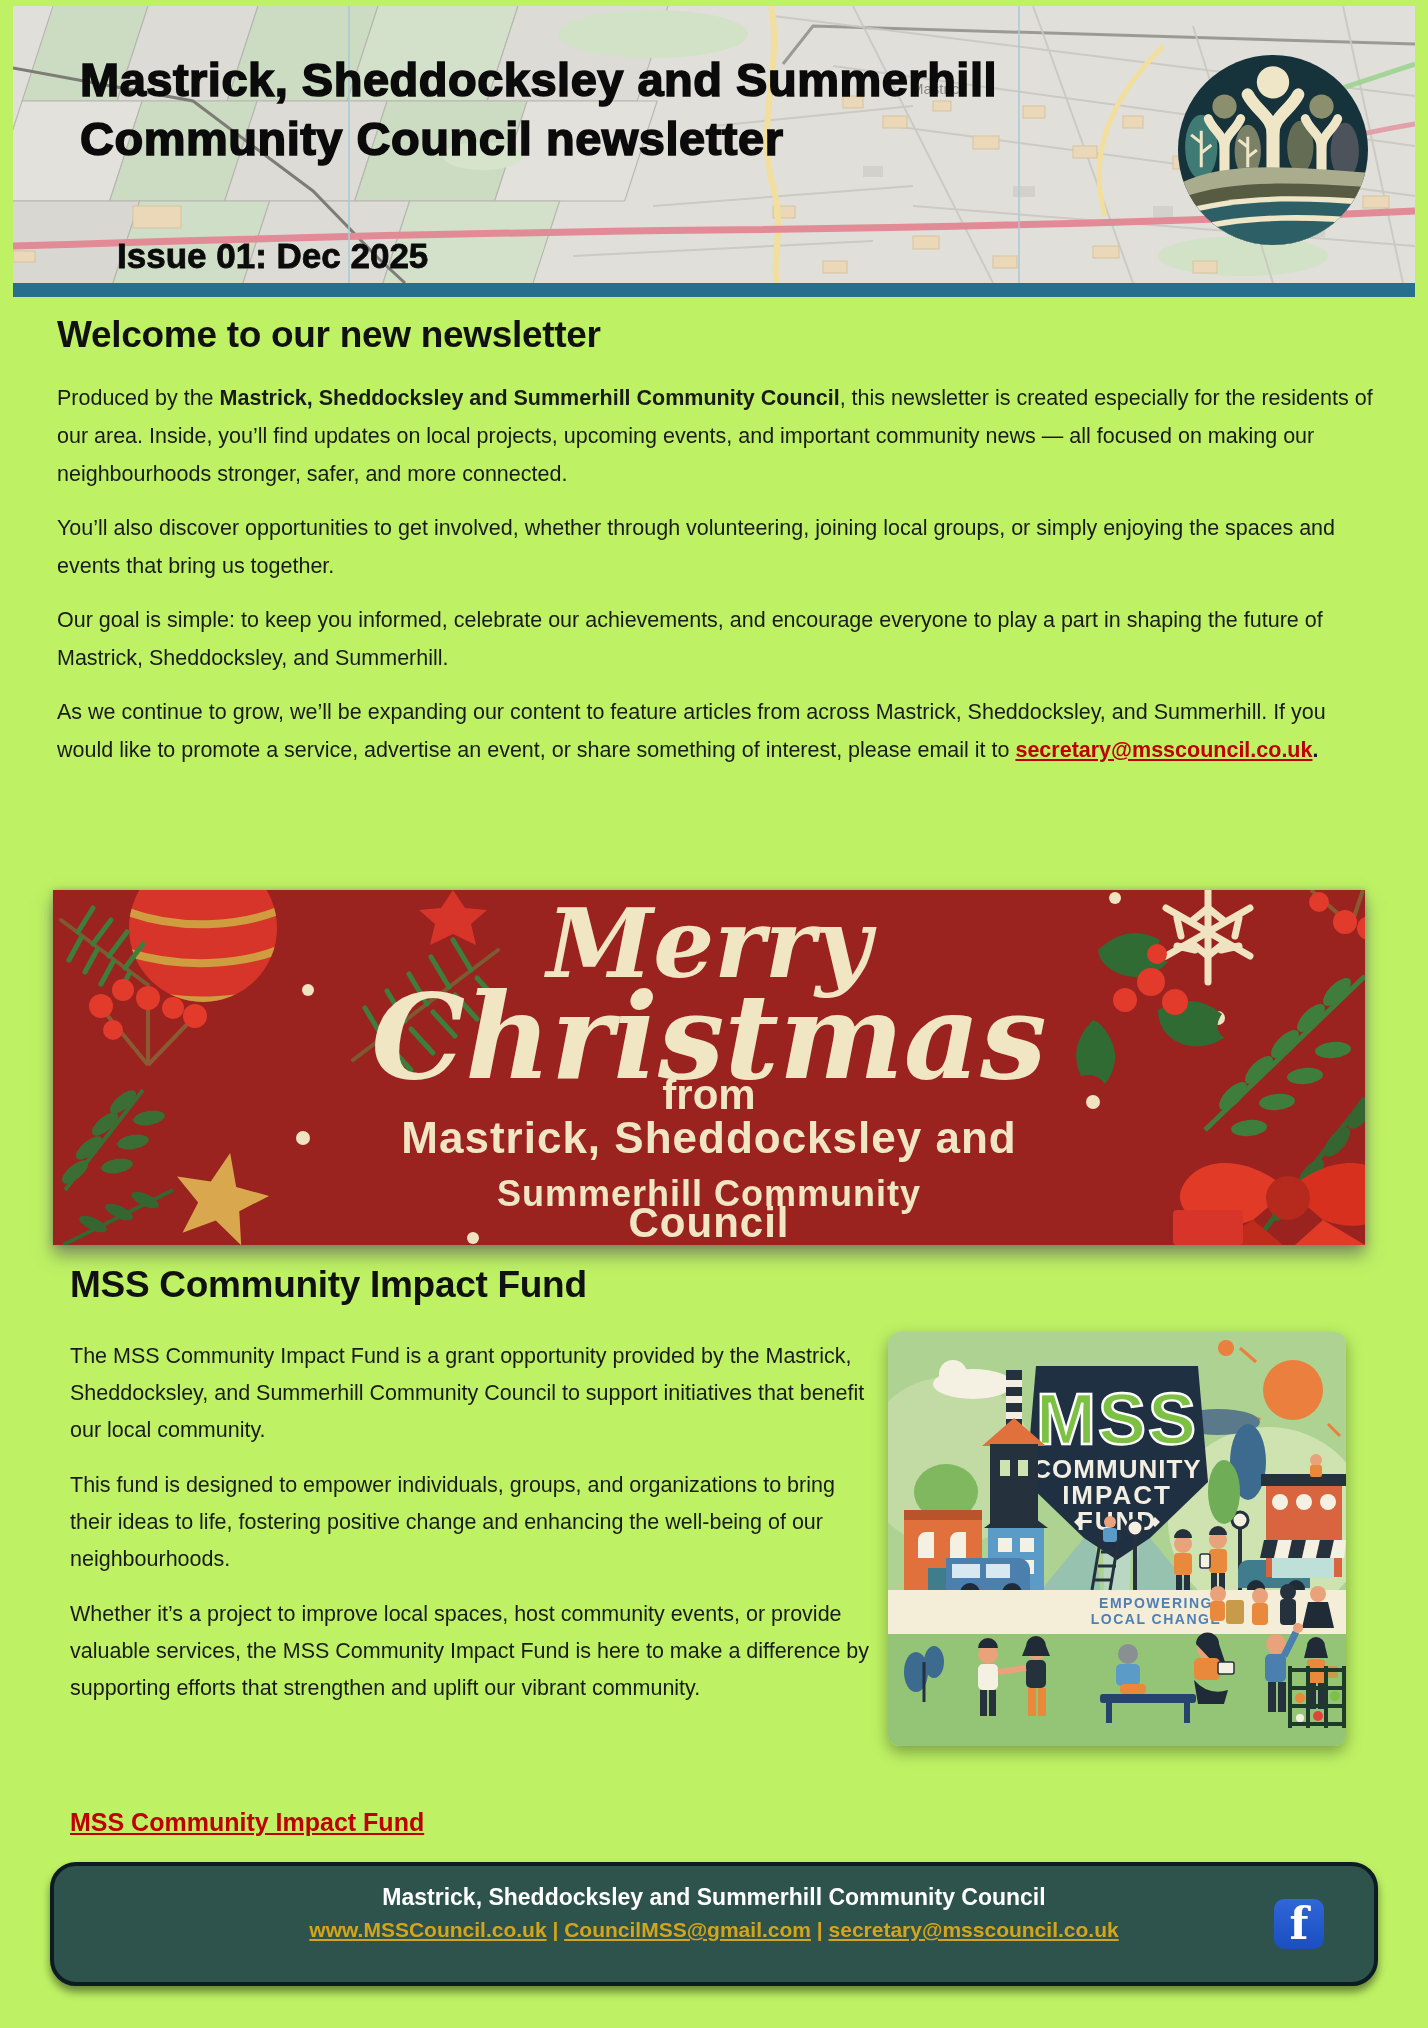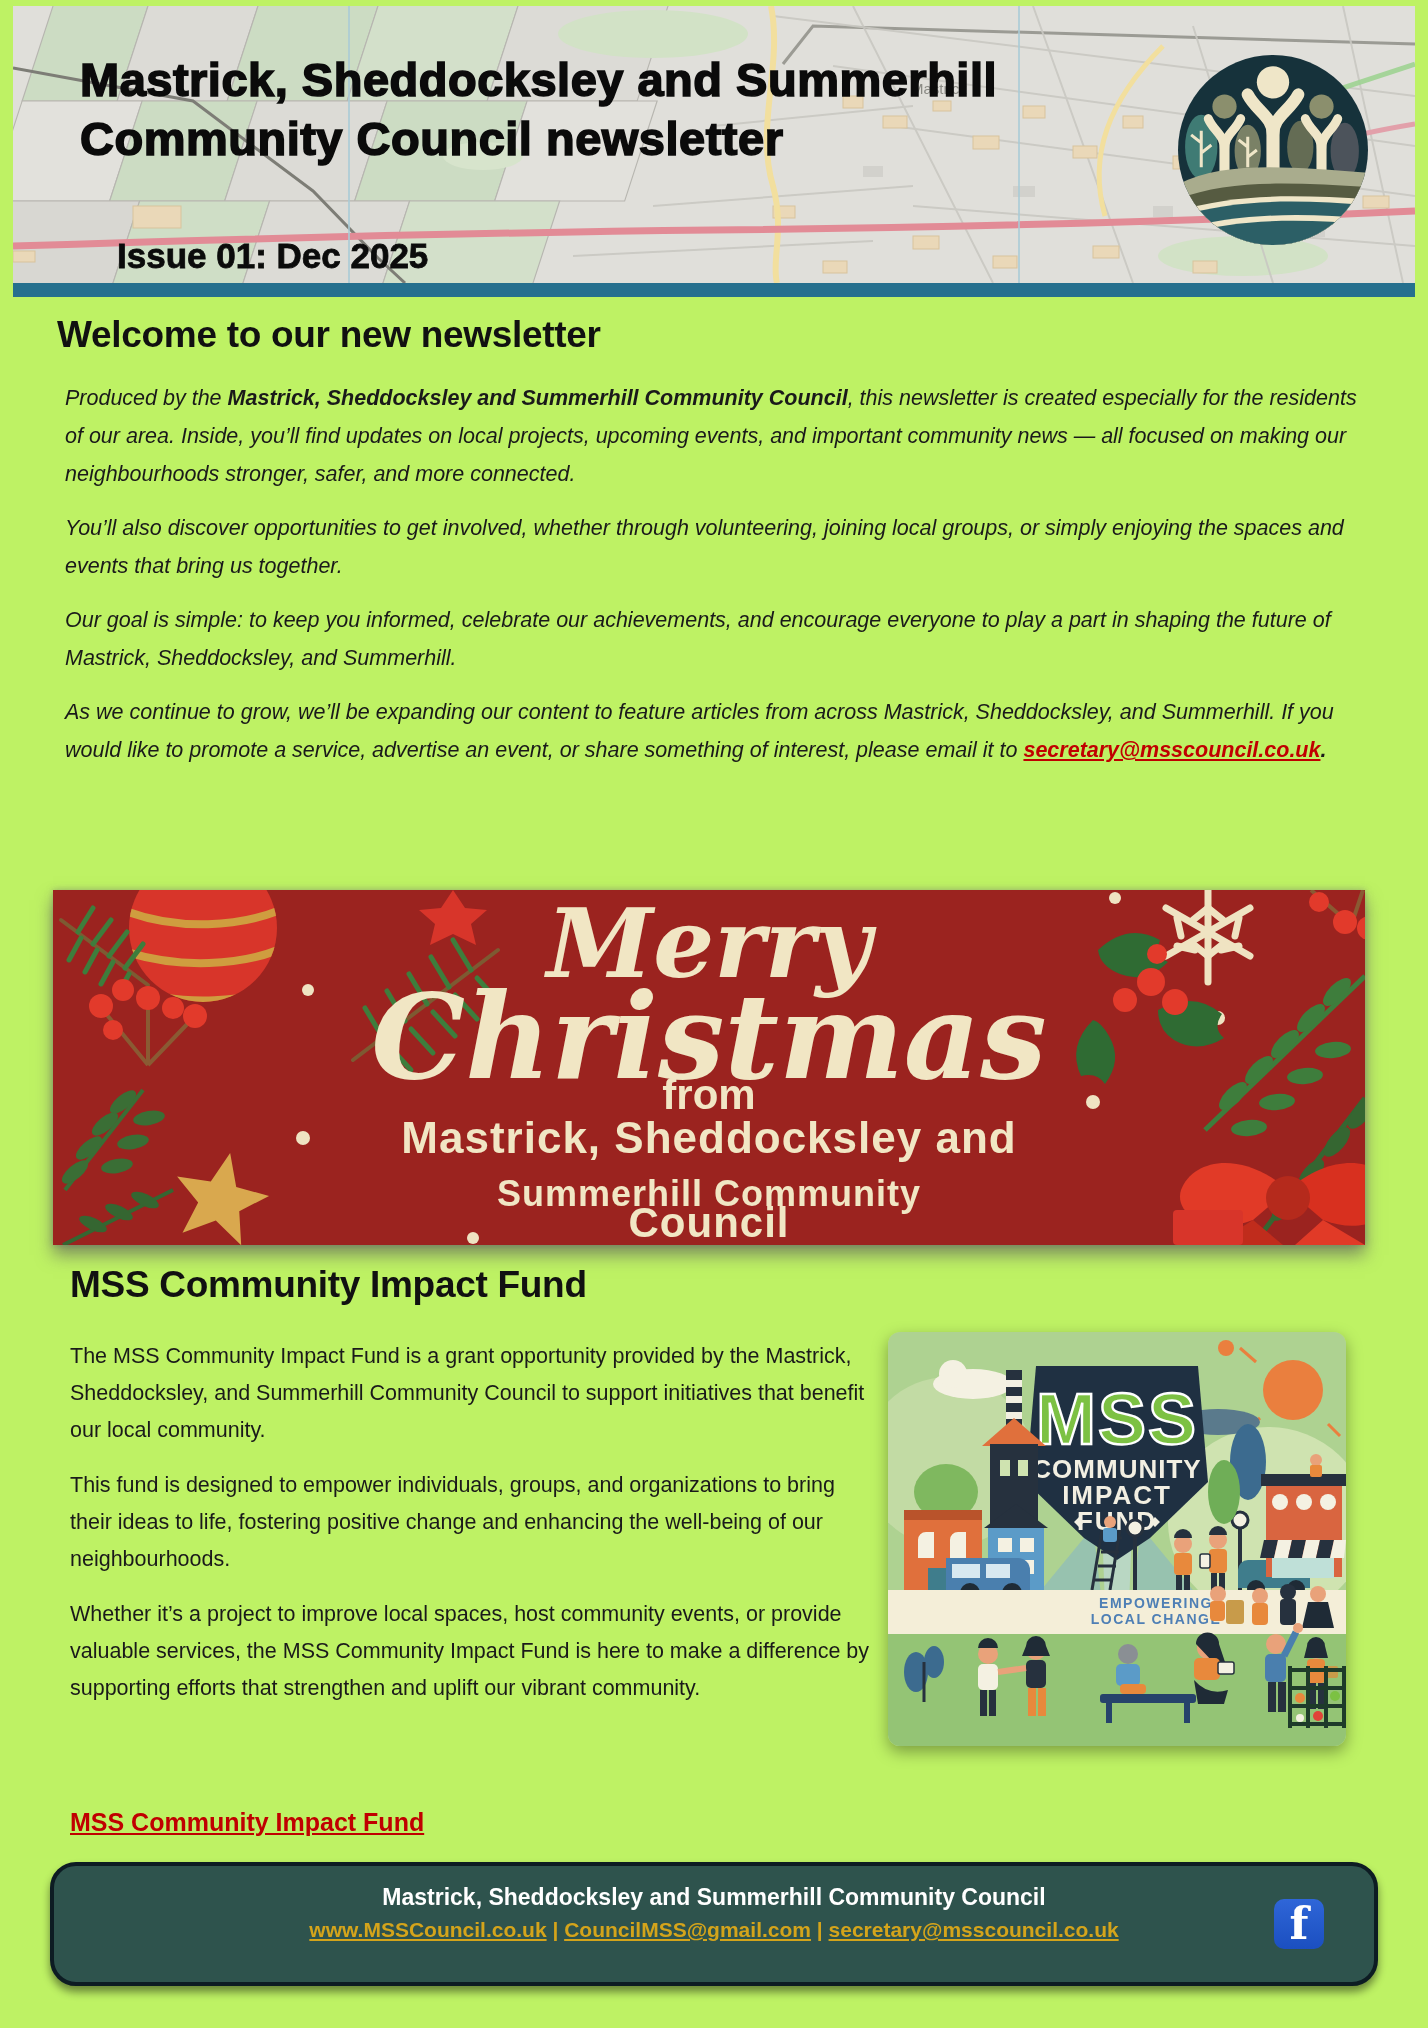--- a/index.html
+++ b/index.html
@@ -12,21 +12,21 @@
   .hdr-title{position:absolute;left:67px;top:44px;font-size:47px;line-height:59px;font-weight:bold;
              color:#0b0b0b;-webkit-text-stroke:1.6px #0b0b0b;letter-spacing:.5px;}
   .hdr-issue{position:absolute;left:64px;top:230px;font-size:35px;font-weight:bold;color:#0b0b0b;margin-left:40px;
              -webkit-text-stroke:.8px #0b0b0b;}
   .hdr-logo{position:absolute;left:1164px;top:48px;width:192px;height:192px;}
   .teal-bar{position:absolute;left:13px;top:283px;width:1402px;height:14px;background:#26708e;}
 
   
   .h2{position:absolute;left:57px;font-size:37px;font-weight:bold;letter-spacing:-.3px;color:#111;}
   .welcome-body{position:absolute;left:57px;top:379px;width:1318px;font-size:21.5px;line-height:38px;}
-  .welcome-body p{margin:0 0 16px 8px;font-style:italic;}
+  .welcome-body p{margin:0 0 16px 0;}
   .impact-body p{margin:0 0 18px 0;}
   b{font-weight:bold;}
   a.redlink{color:#c00000;font-weight:bold;text-decoration:underline;cursor:pointer;}
 
   
   .xmas{position:absolute;left:53px;top:890px;width:1312px;height:355px;background:#9b231f;
         box-shadow:0 10px 16px rgba(90,90,90,.65),0 0 6px rgba(120,120,120,.5);overflow:hidden;}
   .xmas svg{position:absolute;left:0;top:0;}
   .xline{position:absolute;left:0;width:100%;text-align:center;color:#f1e6c4;}
   .xscript{font-family:"DejaVu Serif",serif;font-style:italic;font-weight:bold;}

